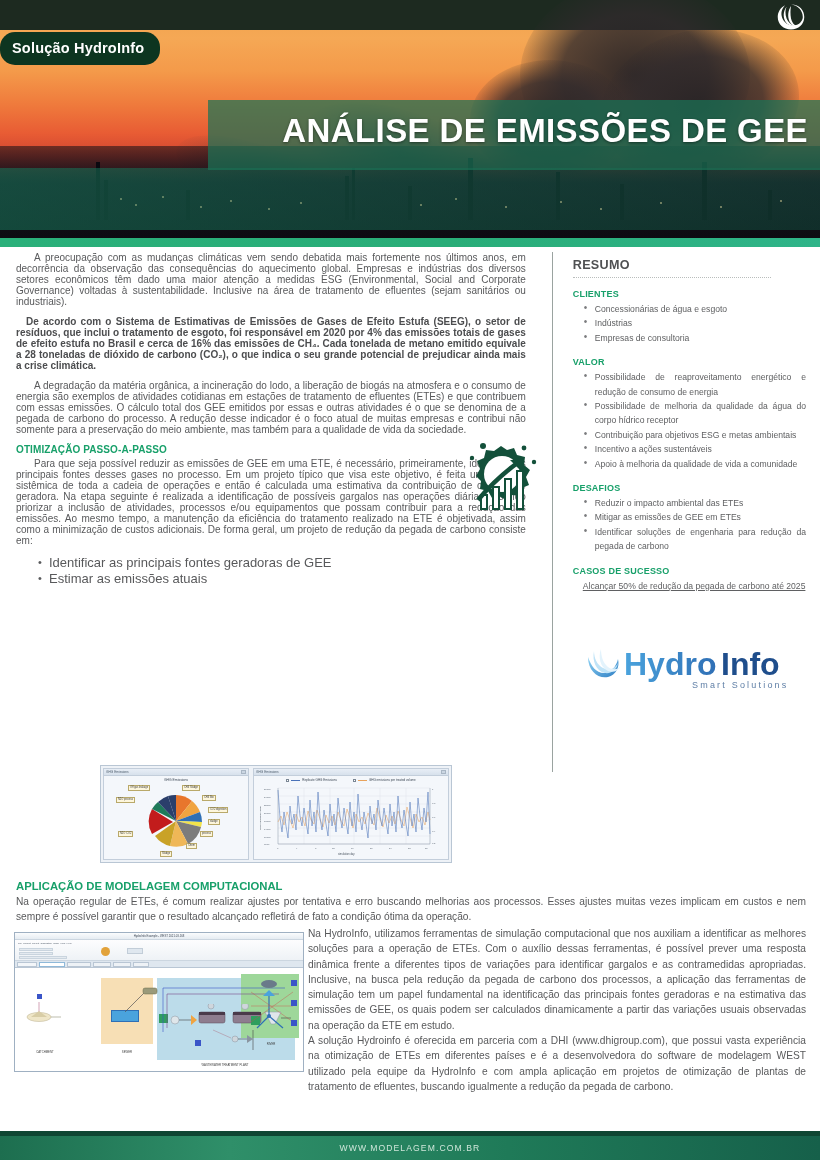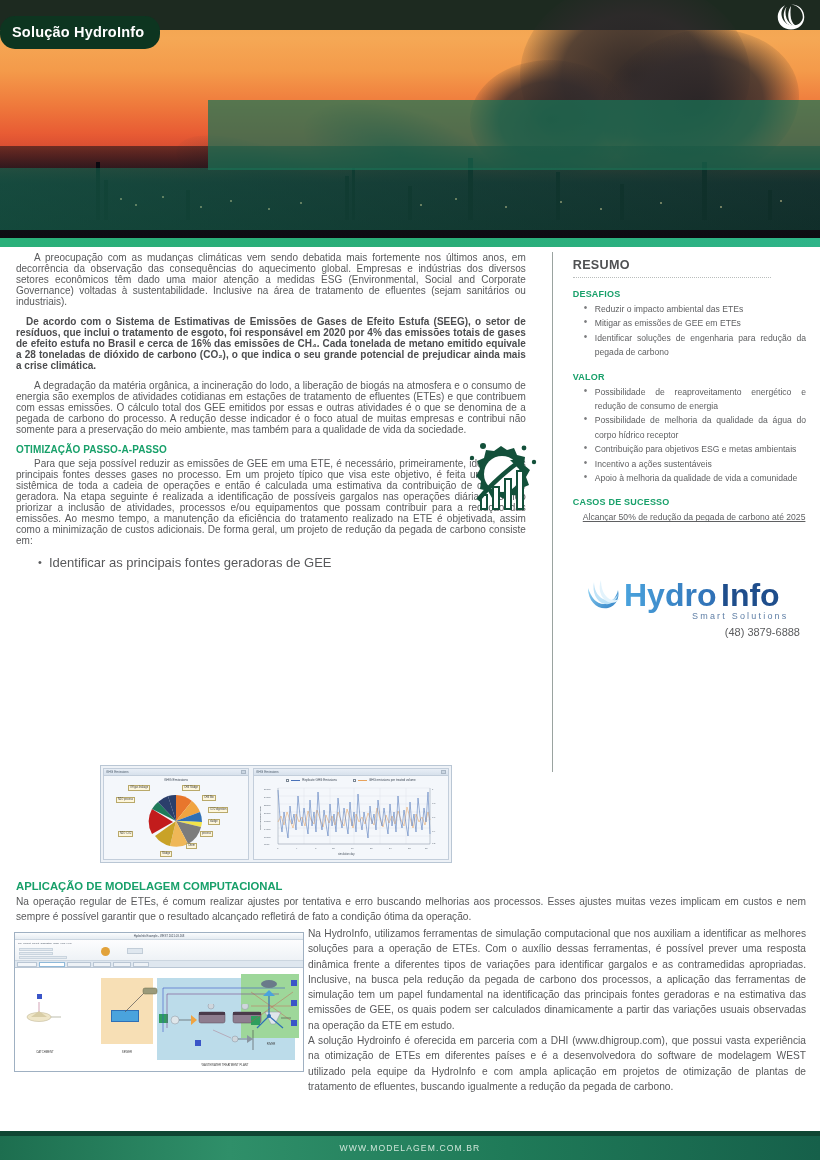--- a/index.html
+++ b/index.html
@@ -68,21 +68,21 @@
   }
   .hero-title {
     position: absolute; left: 228px; top: 112px;
     width: 580px;
     color: #ffffff;
     font-size: 33px; font-weight: bold; letter-spacing: .4px;
     text-align: right;
     text-shadow: 0 1px 3px rgba(0,0,0,.45);
   }
   .solution-tag {
-    position: absolute; left: 0; top: 16px;
+    position: absolute; left: 0; top: 32px;
     background: #0d3520;
     color: #ffffff;
     font-size: 14.5px; font-weight: bold;
     padding: 8px 16px 9px 12px;
     letter-spacing: .2px;
     border-radius: 15px;
   }
   .moon-logo {
     position: absolute; right: 14px; top: 3px;
     width: 30px; height: 28px;
@@ -362,20 +362,21 @@
     <div class="citylight" style="left:505px;top:60px;"></div>
     <div class="citylight" style="left:560px;top:55px;"></div>
     <div class="citylight" style="left:600px;top:62px;"></div>
     <div class="citylight" style="left:660px;top:56px;"></div>
     <div class="citylight" style="left:720px;top:60px;"></div>
     <div class="citylight" style="left:780px;top:54px;"></div>
   </div>
 
   <div class="hero-green-band2"></div>
   <div class="hero-green-band"></div>
+  <div class="hero-title">ANÁLISE DE EMISSÕES DE GEE</div>
 
   <div class="solution-tag">Solução HydroInfo</div>
 
   <svg class="moon-logo" viewBox="0 0 40 38">
     <path d="M20 2 C32 2 38 10 38 19 C38 29 30 36 20 36 C10 36 2 29 2 19 C2 12 6 6 12 3
              C7 8 6 14 8 20 C11 28 19 32 27 30 C33 28 36 23 36 19 C36 10 29 3 20 2 Z" fill="#ffffff"></path>
     <path d="M14 5 C9 11 9 20 13 26 C16 30 21 32 26 31 C20 30 16 26 14 21 C12 15 12 9 14 5 Z" fill="#ffffff"></path>
     <path d="M20 4 C16 10 15 18 18 25 C20 29 24 32 29 32 C24 30 21 26 20 21 C19 15 19 9 20 4 Z" fill="#ffffff"></path>
   </svg>
 </div>
@@ -387,45 +388,54 @@
     <div class="left-col">
       <p class="body">A preocupação com as mudanças climáticas vem sendo debatida mais fortemente nos últimos anos, em decorrência da observação das consequências do aquecimento global. Empresas e indústrias dos diversos setores econômicos têm dado uma maior atenção a medidas ESG (Environmental, Social and Corporate Governance) voltadas à sustentabilidade. Inclusive na área de tratamento de efluentes (sejam sanitários ou industriais).</p>
       <p class="body bold">De acordo com o Sistema de Estimativas de Emissões de Gases de Efeito Estufa (SEEG), o setor de resíduos, que inclui o tratamento de esgoto, foi responsável em 2020 por 4% das emissões totais de gases de efeito estufa no Brasil e cerca de 16% das emissões de CH₄. Cada tonelada de metano emitido equivale a 28 toneladas de dióxido de carbono (CO₂), o que indica o seu grande potencial de prejudicar ainda mais a crise climática.</p>
       <p class="body">A degradação da matéria orgânica, a incineração do lodo, a liberação de biogás na atmosfera e o consumo de energia são exemplos de atividades cotidianas em estações de tratamento de efluentes (ETEs) e que contribuem com essas emissões. O cálculo total dos GEE emitidos por essas e outras atividades é o que se denomina de a pegada de carbono do processo. A redução desse indicador é o foco atual de muitas empresas e contribui não somente para a preservação do meio ambiente, mas também para a qualidade de vida da sociedade.</p>
 
       <h2 class="section">OTIMIZAÇÃO PASSO-A-PASSO</h2>
       <p class="body">Para que seja possível reduzir as emissões de GEE em uma ETE, é necessário, primeiramente, identificar as principais fontes desses gases no processo. Em um projeto típico que visa este objetivo, é feita uma análise sistêmica de toda a cadeia de operações e então é calculada uma estimativa da contribuição de cada fonte geradora. Na etapa seguinte é realizada a identificação de possíveis gargalos nas operações diárias, visando priorizar a inclusão de atividades, processos e/ou equipamentos que possam contribuir para a redução das emissões. Ao mesmo tempo, a manutenção da eficiência do tratamento realizado na ETE é objetivada, assim como a minimização de custos adicionais. De forma geral, um projeto de redução da pegada de carbono consiste em:</p>
 
       <ul class="bullets">
         <li>Identificar as principais fontes geradoras de GEE</li>
+        <li>Estimar as emissões atuais</li>
       </ul>
     </div>
 
     <div class="right-col">
       <div class="resumo-title">RESUMO</div>
       <div class="dotted"></div>
 
-
       <div class="side-block">
-        <div class="side-head">DESAFIOS</div>
+        <div class="side-head">CLIENTES</div>
         <ul class="side-list">
-          <li>Reduzir o impacto ambiental das ETEs</li>
-          <li>Mitigar as emissões de GEE em ETEs</li>
-          <li>Identificar soluções de engenharia para redução da pegada de carbono</li>
+          <li>Concessionárias de água e esgoto</li>
+          <li>Indústrias</li>
+          <li>Empresas de consultoria</li>
         </ul>
       </div>
 
       <div class="side-block">
         <div class="side-head">VALOR</div>
         <ul class="side-list">
           <li>Possibilidade de reaproveitamento energético e redução de consumo de energia</li>
           <li>Possibilidade de melhoria da qualidade da água do corpo hídrico receptor</li>
           <li>Contribuição para objetivos ESG e metas ambientais</li>
           <li>Incentivo a ações sustentáveis</li>
           <li>Apoio à melhoria da qualidade de vida a comunidade</li>
+        </ul>
+      </div>
+
+      <div class="side-block">
+        <div class="side-head">DESAFIOS</div>
+        <ul class="side-list">
+          <li>Reduzir o impacto ambiental das ETEs</li>
+          <li>Mitigar as emissões de GEE em ETEs</li>
+          <li>Identificar soluções de engenharia para redução da pegada de carbono</li>
         </ul>
       </div>
 
       <div class="side-block">
         <div class="side-head">CASOS DE SUCESSO</div>
         <div class="case-line">Alcançar 50% de redução da pegada de carbono até 2025</div>
       </div>
 
       <div class="logo-wrap">
         <svg class="hydro-logo" width="216" height="50" viewBox="0 0 216 50">
@@ -441,21 +451,20 @@
           </defs>
 
           <path d="M4 14 C4 28 14 36 24 34 C32 32 36 24 34 16 C32 24 27 30 20 30 C12 30 7 23 4 14 Z" fill="url(#lgA)"></path>
           <path d="M10 8 C8 18 12 28 21 30 C28 31 33 26 34 20 C31 26 25 28 19 25 C13 22 10 15 10 8 Z" fill="#bfe3f7"></path>
           <path d="M17 6 C14 14 16 24 24 28 C29 30 34 28 36 24 C33 27 28 27 24 24 C19 20 17 13 17 6 Z" fill="#e3f3fc"></path>
 
           <text x="40" y="32" font-family="'Liberation Sans',sans-serif" font-size="32" font-weight="bold" fill="url(#lgB)">Hydro</text>
           <text x="137" y="32" font-family="'Liberation Sans',sans-serif" font-size="32" font-weight="bold" fill="#1f4e8c">Info</text>
           <text x="108" y="45" font-family="'Liberation Sans',sans-serif" font-size="9" letter-spacing="2.2" fill="#5f7fa6">Smart Solutions</text>
         </svg>
-        <div class="contact" style="margin-top:0">(48) 3879-6888</div>
       </div>
     </div>
   </div>
 </div>
 
 <div class="gear-icon-wrap">
   <svg width="86" height="80" viewBox="0 0 86 80">
     <g fill="#13503a">
       <path d="M43 8 L49 12 L56 10 L59 17 L67 19 L66 27 L72 32 L68 39 L71 47 L64 50 L62 58 L54 57 L48 62 L41 58 L34 60 L30 53 L22 51 L23 43 L18 38 L22 31 L19 23 L26 20 L28 12 L36 13 Z"></path>
       <circle cx="25" cy="8" r="3"></circle>

